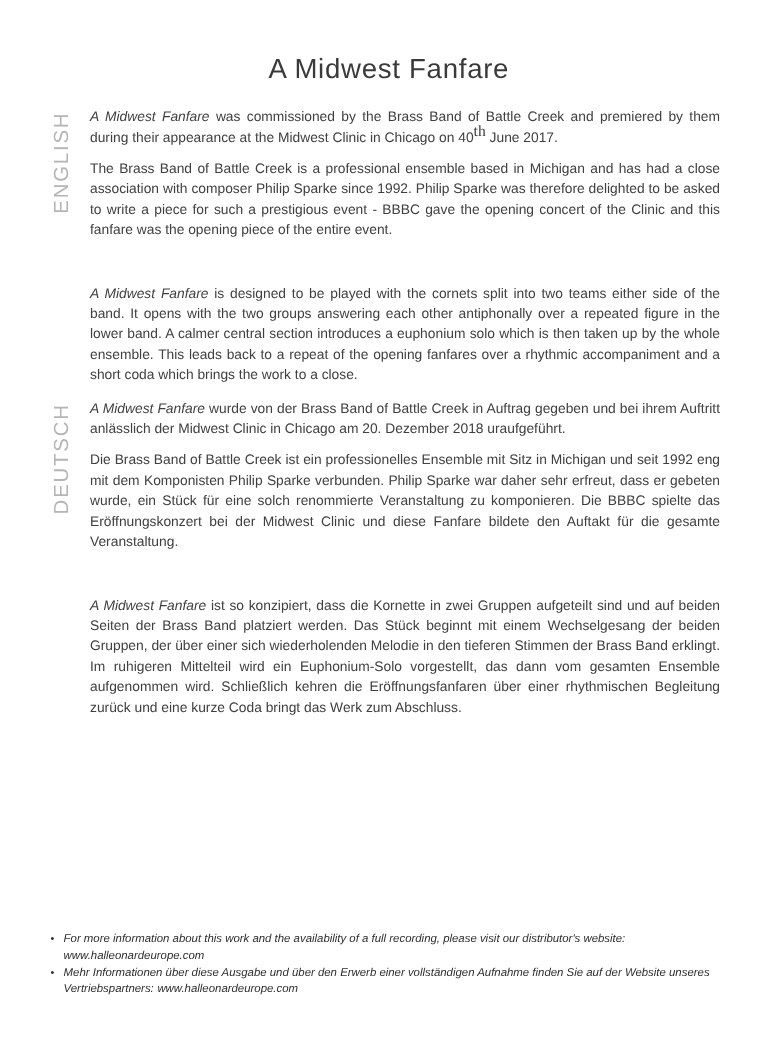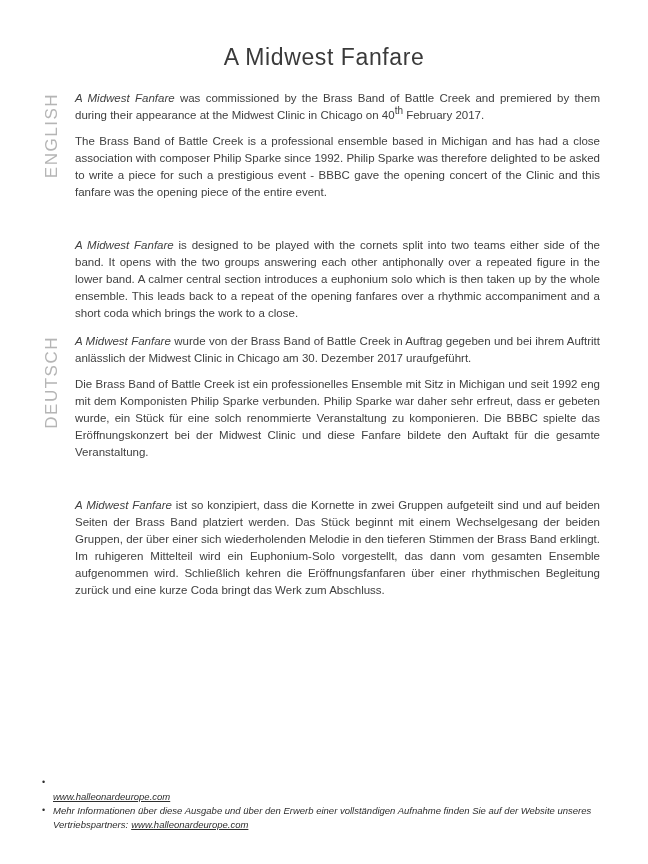--- a/index.html
+++ b/index.html
@@ -45,23 +45,24 @@
   .para {
     margin: 0 0 9px 0;
     font-size: 11.5px;
     line-height: 17px;
     color: #404040;
     text-align: justify;
   }
   .para:last-child { margin-bottom: 0; margin-top: 36px; }
   .lead-italic { font-style: italic; }
   .para sup {
-    font-size: 10px;
+    font-size: 13px;
     line-height: 0;
     vertical-align: super;
+    font-family: Liberation Serif, serif;
   }
   .footer {
     position: absolute;
     left: 42px;
     top: 776px;
     width: 566px;
   }
   .footer-item {
     display: flex;
     align-items: flex-start;
@@ -75,54 +76,53 @@
     flex: none;
     width: 11px;
     font-style: normal;
     font-size: 9px;
     line-height: 13.5px;
     color: #2e2e2e;
   }
   .footer-body { flex: 1; }
   .footer-link {
     color: #2e2e2e;
-    text-decoration: underline;
     cursor: pointer;
   }
   .footer-link.inline { margin-left: 3px; }
 </style>
 </head>
 <body>
 
 <div class="page">
 
   <div class="page-title">A Midwest Fanfare</div>
 
   <div class="section section-english">
     <div class="section-label">ENGLISH</div>
     <div class="section-text">
-      <p class="para"><span class="lead-italic">A Midwest Fanfare</span><span> was commissioned by the Brass Band of Battle Creek and premiered by them during their appearance at the Midwest Clinic in Chicago on 40</span><sup>th</sup><span> February 2017.</span></p>
+      <p class="para"><span class="lead-italic">A Midwest Fanfare</span><span> was commissioned by the Brass Band of Battle Creek and premiered by them during their appearance at the Midwest Clinic in Chicago on 40</span><sup>th</sup><span> June 2017.</span></p>
       <p class="para">The Brass Band of Battle Creek is a professional ensemble based in Michigan and has had a close association with composer Philip Sparke since 1992. Philip Sparke was therefore delighted to be asked to write a piece for such a prestigious event - BBBC gave the opening concert of the Clinic and this fanfare was the opening piece of the entire event.</p>
       <p class="para"><span class="lead-italic">A Midwest Fanfare</span><span> is designed to be played with the cornets split into two teams either side of the band. It opens with the two groups answering each other antiphonally over a repeated figure in the lower band. A calmer central section introduces a euphonium solo which is then taken up by the whole ensemble. This leads back to a repeat of the opening fanfares over a rhythmic accompaniment and a short coda which brings the work to a close.</span></p>
     </div>
   </div>
 
   <div class="section section-german">
     <div class="section-label">DEUTSCH</div>
     <div class="section-text">
-      <p class="para"><span class="lead-italic">A Midwest Fanfare</span><span> wurde von der Brass Band of Battle Creek in Auftrag gegeben und bei ihrem Auftritt anlässlich der Midwest Clinic in Chicago am 30. Dezember 2017 uraufgeführt.</span></p>
+      <p class="para"><span class="lead-italic">A Midwest Fanfare</span><span> wurde von der Brass Band of Battle Creek in Auftrag gegeben und bei ihrem Auftritt anlässlich der Midwest Clinic in Chicago am 20. Dezember 2018 uraufgeführt.</span></p>
       <p class="para">Die Brass Band of Battle Creek ist ein professionelles Ensemble mit Sitz in Michigan und seit 1992 eng mit dem Komponisten Philip Sparke verbunden. Philip Sparke war daher sehr erfreut, dass er gebeten wurde, ein Stück für eine solch renommierte Veranstaltung zu komponieren. Die BBBC spielte das Eröffnungskonzert bei der Midwest Clinic und diese Fanfare bildete den Auftakt für die gesamte Veranstaltung.</p>
       <p class="para"><span class="lead-italic">A Midwest Fanfare</span><span> ist so konzipiert, dass die Kornette in zwei Gruppen aufgeteilt sind und auf beiden Seiten der Brass Band platziert werden. Das Stück beginnt mit einem Wechselgesang der beiden Gruppen, der über einer sich wiederholenden Melodie in den tieferen Stimmen der Brass Band erklingt. Im ruhigeren Mittelteil wird ein Euphonium-Solo vorgestellt, das dann vom gesamten Ensemble aufgenommen wird. Schließlich kehren die Eröffnungsfanfaren über einer rhythmischen Begleitung zurück und eine kurze Coda bringt das Werk zum Abschluss.</span></p>
     </div>
   </div>
 
   <div class="footer">
     <div class="footer-item">
       <span class="footer-bullet">•</span>
-      <span class="footer-body"><br><a class="footer-link">www.halleonardeurope.com</a></span>
+      <span class="footer-body"><span>For more information about this work and the availability of a full recording, please visit our distributor's website:</span><br><a class="footer-link">www.halleonardeurope.com</a></span>
     </div>
     <div class="footer-item">
       <span class="footer-bullet">•</span>
       <span class="footer-body"><span>Mehr Informationen über diese Ausgabe und über den Erwerb einer vollständigen Aufnahme finden Sie auf der Website unseres Vertriebspartners:</span><a class="footer-link inline">www.halleonardeurope.com</a></span>
     </div>
   </div>
 
 </div>
 
 </body></html>

